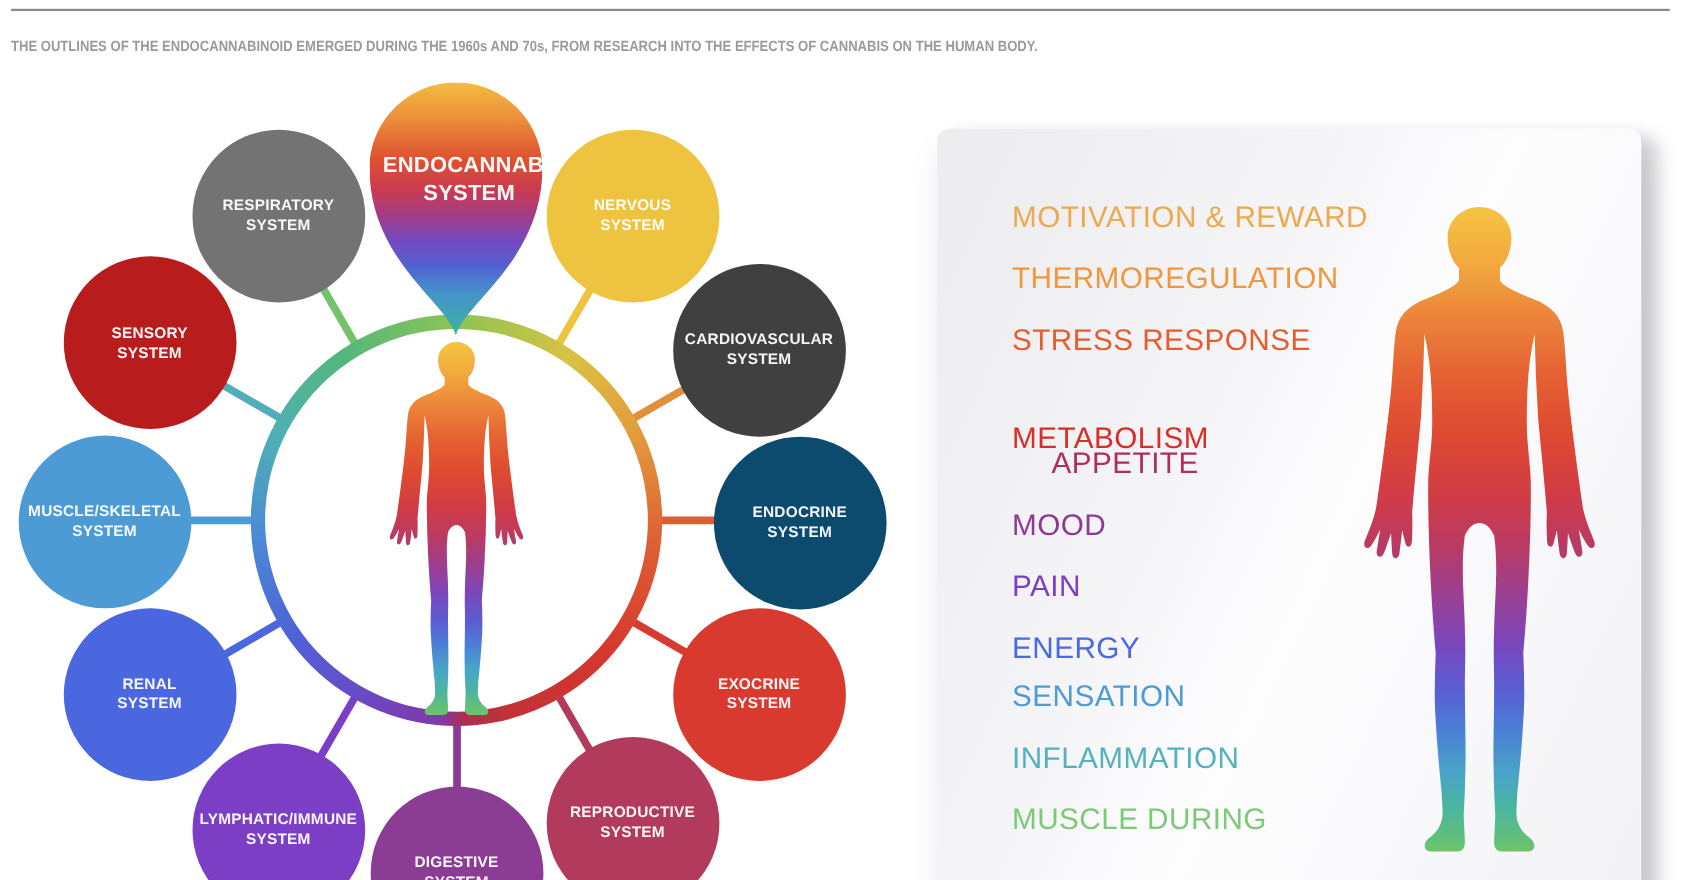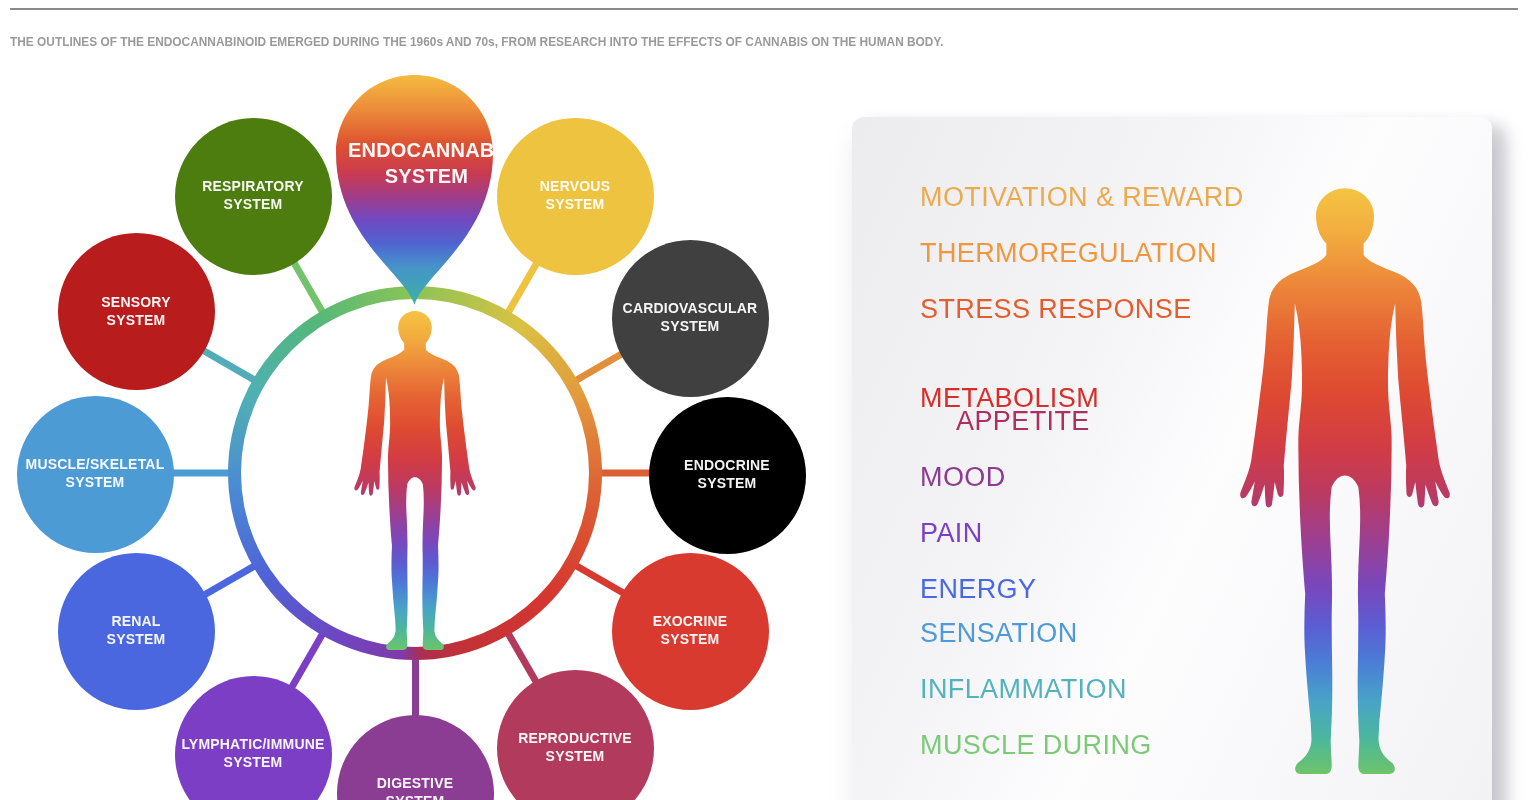--- a/index.html
+++ b/index.html
@@ -155,21 +155,21 @@
       </div>
     </div>
     <div class="spoke" style="background: rgb(226, 143, 59); transform: rotate(60deg) translateY(-214px);"></div>
     <div class="sys-circle" style="left: 611.5px; top: 239.5px; background: #404040;">
       <div class="sys-label">
         <div>CARDIOVASCULAR</div>
         <div>SYSTEM</div>
       </div>
     </div>
     <div class="spoke" style="background: rgb(220, 94, 53); transform: rotate(90deg) translateY(-214px);"></div>
-    <div class="sys-circle" style="left: 648.5px; top: 396.5px; background: #000000;">
+    <div class="sys-circle" style="left: 648.5px; top: 396.5px; background: #0c4a6e;">
       <div class="sys-label">
         <div>ENDOCRINE</div>
         <div>SYSTEM</div>
       </div>
     </div>
     <div class="spoke" style="background: rgb(217, 58, 48); transform: rotate(120deg) translateY(-214px);"></div>
     <div class="sys-circle" style="left: 611.5px; top: 552.5px; background: rgb(217, 58, 48);">
       <div class="sys-label">
         <div>EXOCRINE</div>
         <div>SYSTEM</div>
@@ -211,21 +211,21 @@
       </div>
     </div>
     <div class="spoke" style="background: rgb(82, 173, 185); transform: rotate(300deg) translateY(-214px);"></div>
     <div class="sys-circle" style="left: 57.5px; top: 233px; background: #b91c1c;">
       <div class="sys-label">
         <div>SENSORY</div>
         <div>SYSTEM</div>
       </div>
     </div>
     <div class="spoke" style="background: rgb(114, 195, 107); transform: rotate(330deg) translateY(-214px);"></div>
-    <div class="sys-circle" style="left: 174.5px; top: 117.5px; background: #4d7c0f;">
+    <div class="sys-circle" style="left: 174.5px; top: 117.5px; background: #737373;">
       <div class="sys-label">
         <div>RESPIRATORY</div>
         <div>SYSTEM</div>
       </div>
     </div>
   </div>
 
 <div class="panel">
   <div id="fn-list">
       <div class="fn-item" style="top: 64px; color: rgb(237, 169, 77);">MOTIVATION &amp; REWARD</div>

